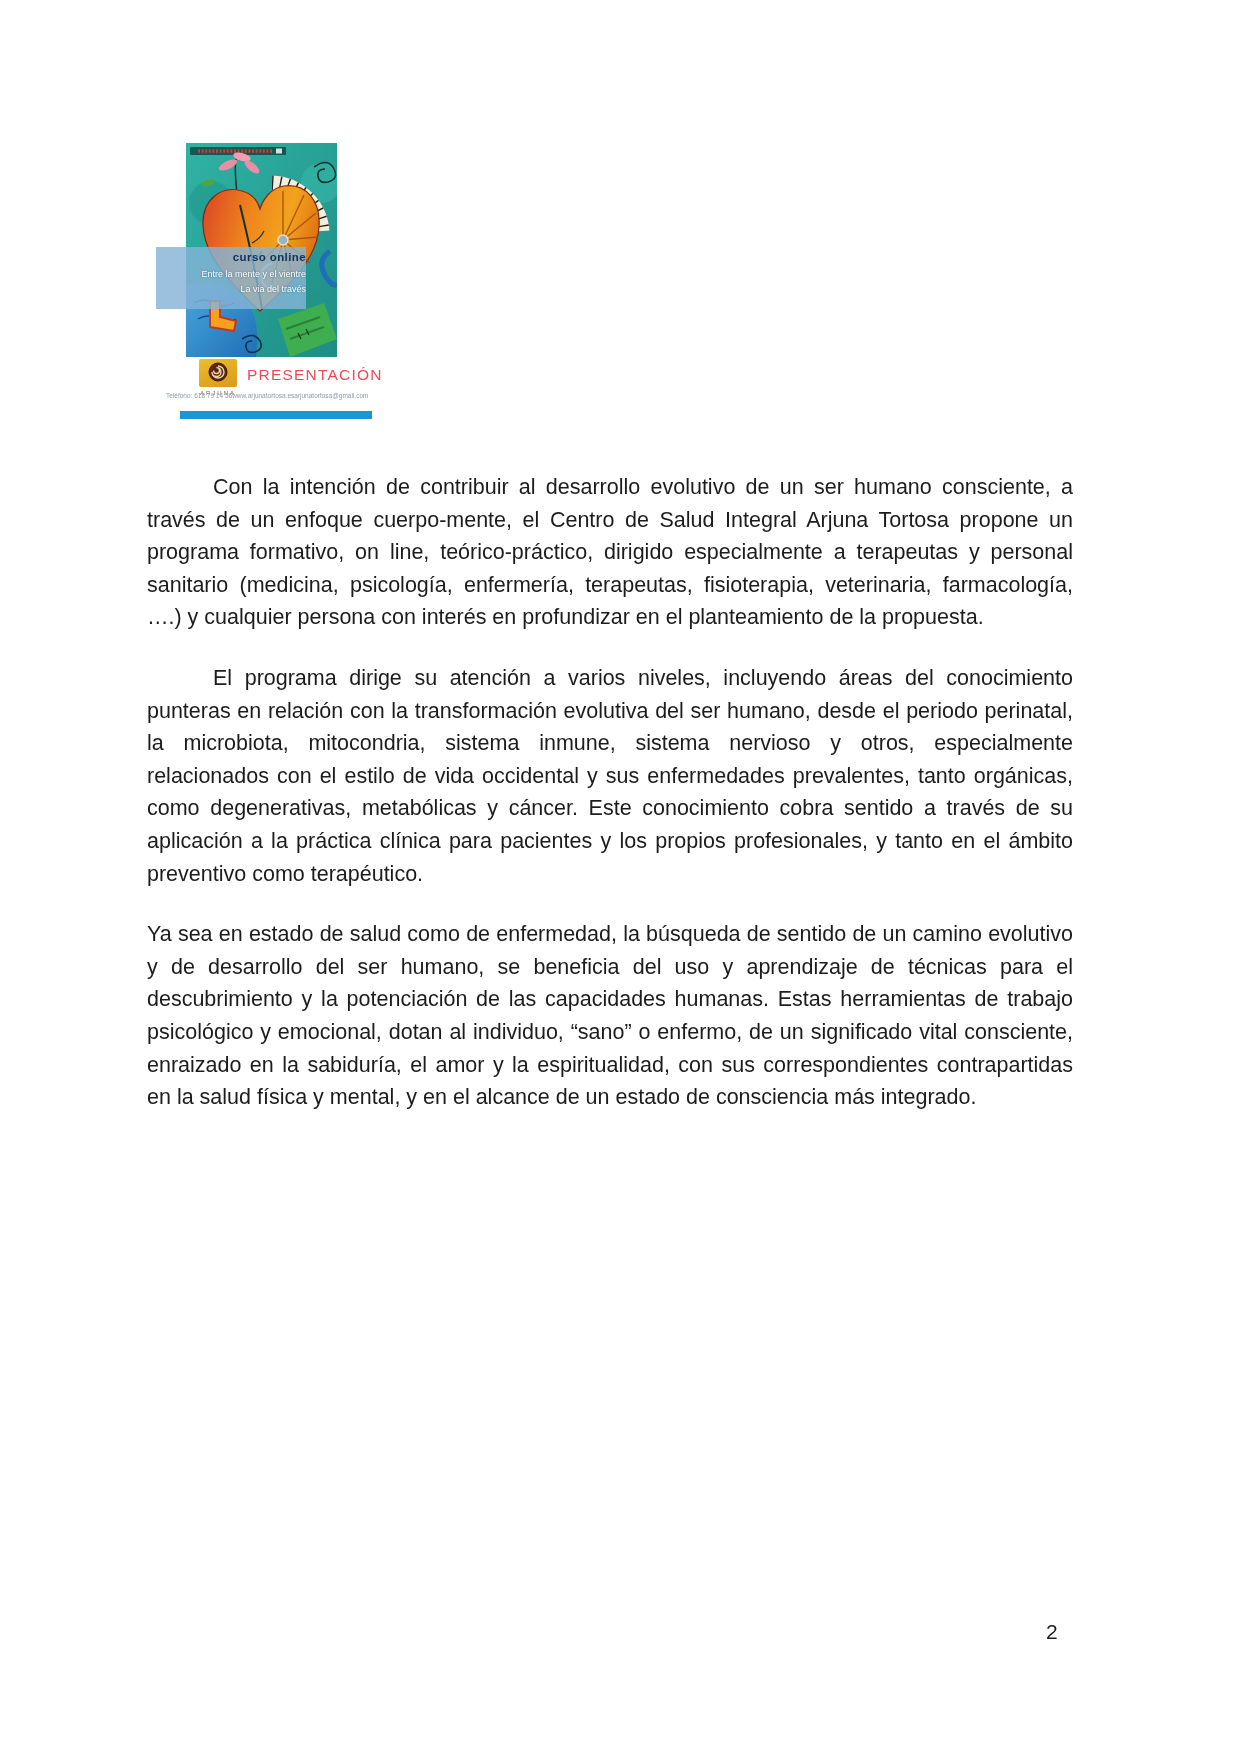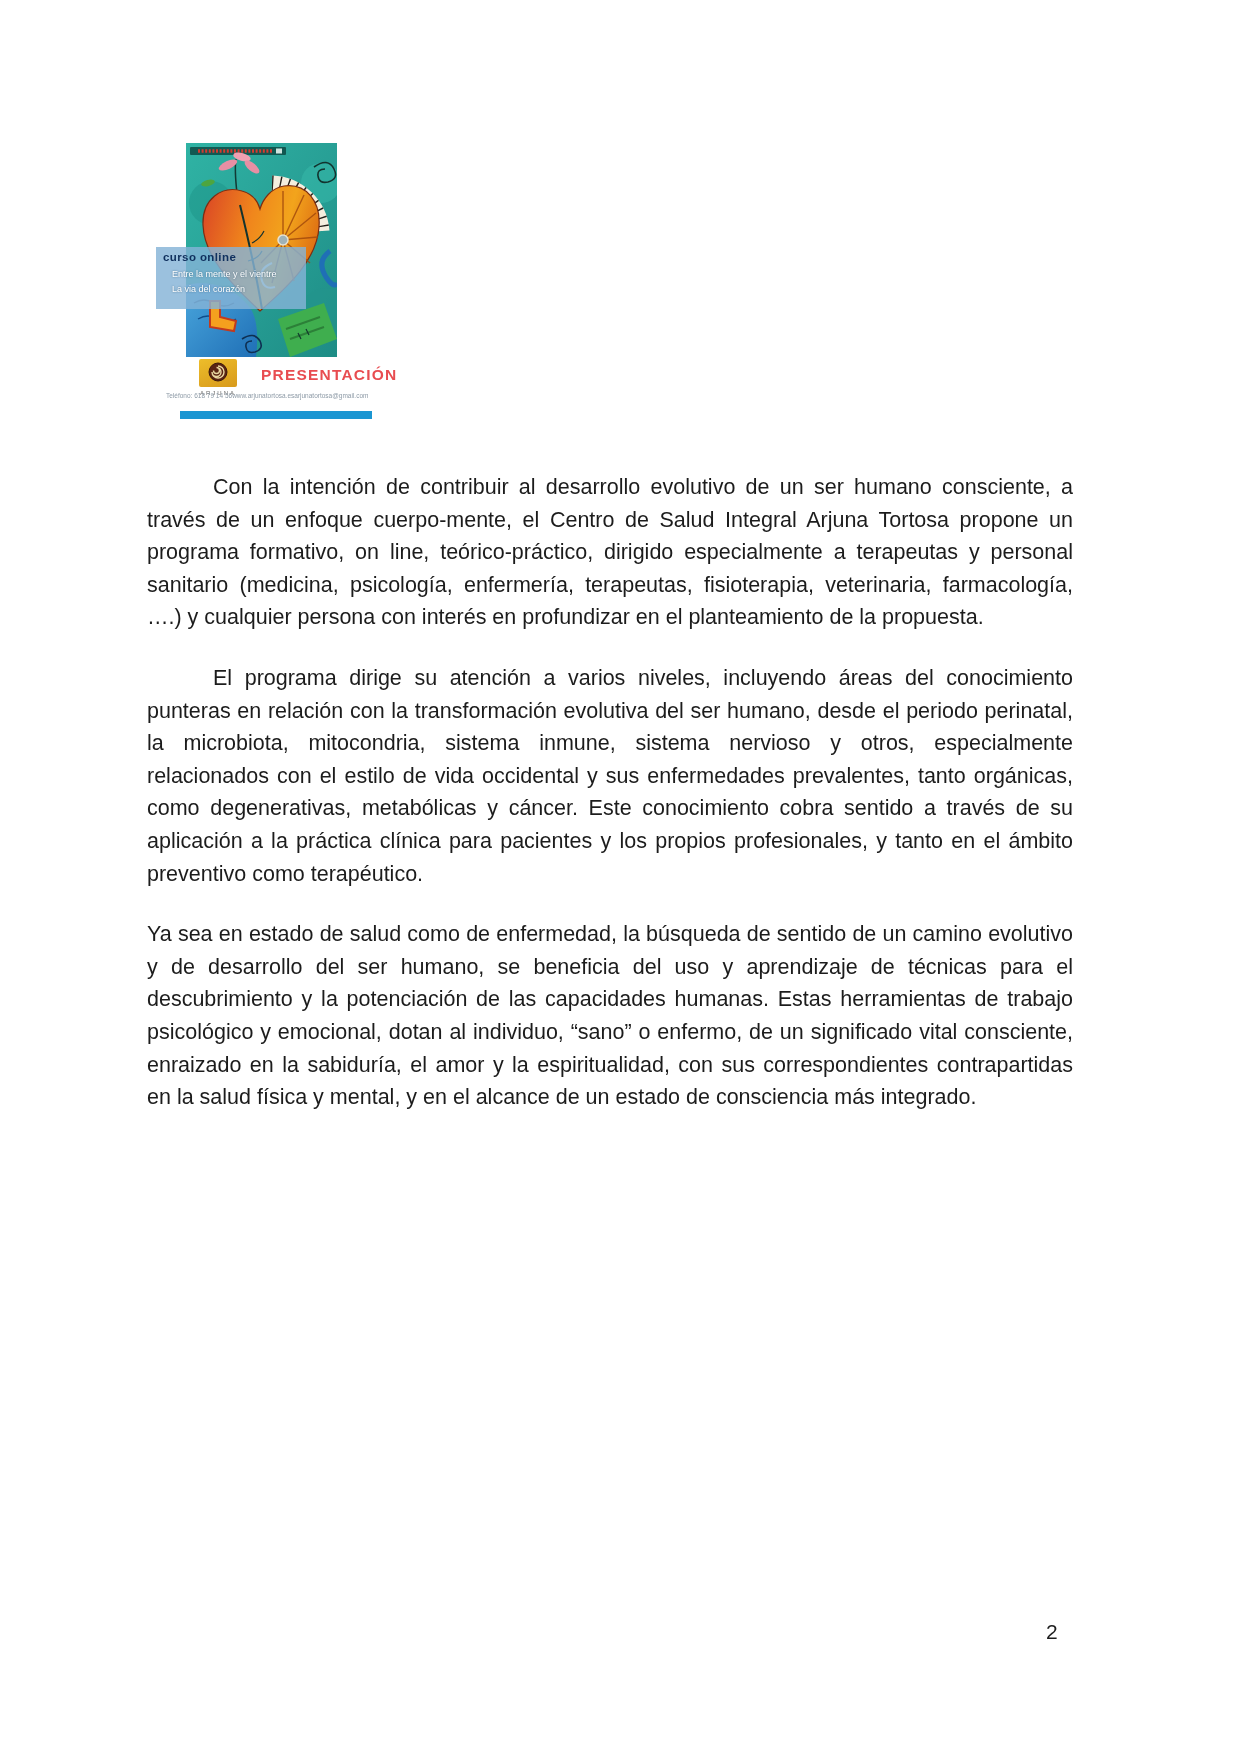--- a/index.html
+++ b/index.html
@@ -13,43 +13,43 @@
   .artwork svg { display:block; width:100%; height:100%; }
 
   .overlay-panel {
     position:absolute; left:156px; top:247px; width:150px; height:62px;
     padding:0; box-sizing:border-box;
   }
   .overlay-panel::before {
     content:""; position:absolute; inset:0;
     background:var(--overlay-blue,#85b3d7); opacity:0.82;
   }
-  .overlay-panel > div { position:relative; }
+  .overlay-panel > div { position:relative;text-align:right; }
   .flyer-course-tag {
     margin:4px 0 5px 7px; font-size:11.5px; font-weight:700;
     color:#10305e; letter-spacing:0.4px;
   }
   .flyer-sub {
     margin:0 0 2px 16px; font-size:9px; color:#ffffff; line-height:13px;
     text-shadow:0 0 2px rgba(20,60,90,.6);
   }
 
   .logo-box {
     position:absolute; left:199px; top:359px; width:38px; height:28px;
     background:linear-gradient(160deg, var(--logo-yellow,#edbd2a), #d89a1c);
     border-radius:2px;
   }
   .logo-box svg { display:block; width:100%; height:100%; }
   .logo-label {
     position:absolute; left:195px; top:390px; width:46px; text-align:center;
     font-size:6px; letter-spacing:2px; color:#6b6b6b;
   }
   .presentacion {
-    position:absolute; left:261px; top:366px; width:150px;
-    font-size:15.5px; font-weight:700; color:var(--heading-red,#e84c50);
+    position:absolute; left:247px; top:366px; width:150px;
+    font-size:15.5px; font-weight:400; color:var(--heading-red,#e84c50);
     letter-spacing:1.2px;
   }
   .contact {
     position:absolute; left:166px; top:392px; width:196px;
     display:flex; justify-content:space-between;
     font-size:6.5px; color:#8d9aa6; white-space:nowrap;
   }
   .blue-bar {
     position:absolute; left:180px; top:411px; width:192px; height:8px;
     background:var(--accent-bar-blue,#1b96d2);
@@ -145,21 +145,21 @@
         <path d="M100,186 l34,-12 M104,196 l34,-12" stroke="#2c8038" stroke-width="2"></path>
         <path d="M112,190 l3,6 M120,186 l3,6" stroke="#123a2e" stroke-width="1.2"></path>
 
         <path d="M144,108 q-14,10 -4,26 q8,12 11,6" fill="none" stroke="#1f6fb6" stroke-width="5"></path>
       </svg>
     </div>
 
     <div class="overlay-panel">
       <div class="flyer-course-tag">curso online</div>
       <div class="flyer-sub">Entre la mente y el vientre</div>
-      <div class="flyer-sub">La via del corazón</div>
+      <div class="flyer-sub">La via del través</div>
     </div>
 
     <div class="logo-box">
       <svg viewBox="0 0 38 28">
         <circle cx="19" cy="13" r="9" fill="#5a2414"></circle>
         <path d="M19,13 m0,-6 a6,6 0 1 1 -6,6 a4.5,4.5 0 1 0 4.5,-4.5 a3,3 0 1 1 -3,3" fill="none" stroke="#e9d7a1" stroke-width="1.4"></path>
         <circle cx="19" cy="13" r="9" fill="none" stroke="#3a170c" stroke-width="1"></circle>
       </svg>
     </div>
     <div class="logo-label">ARJUNA</div>

